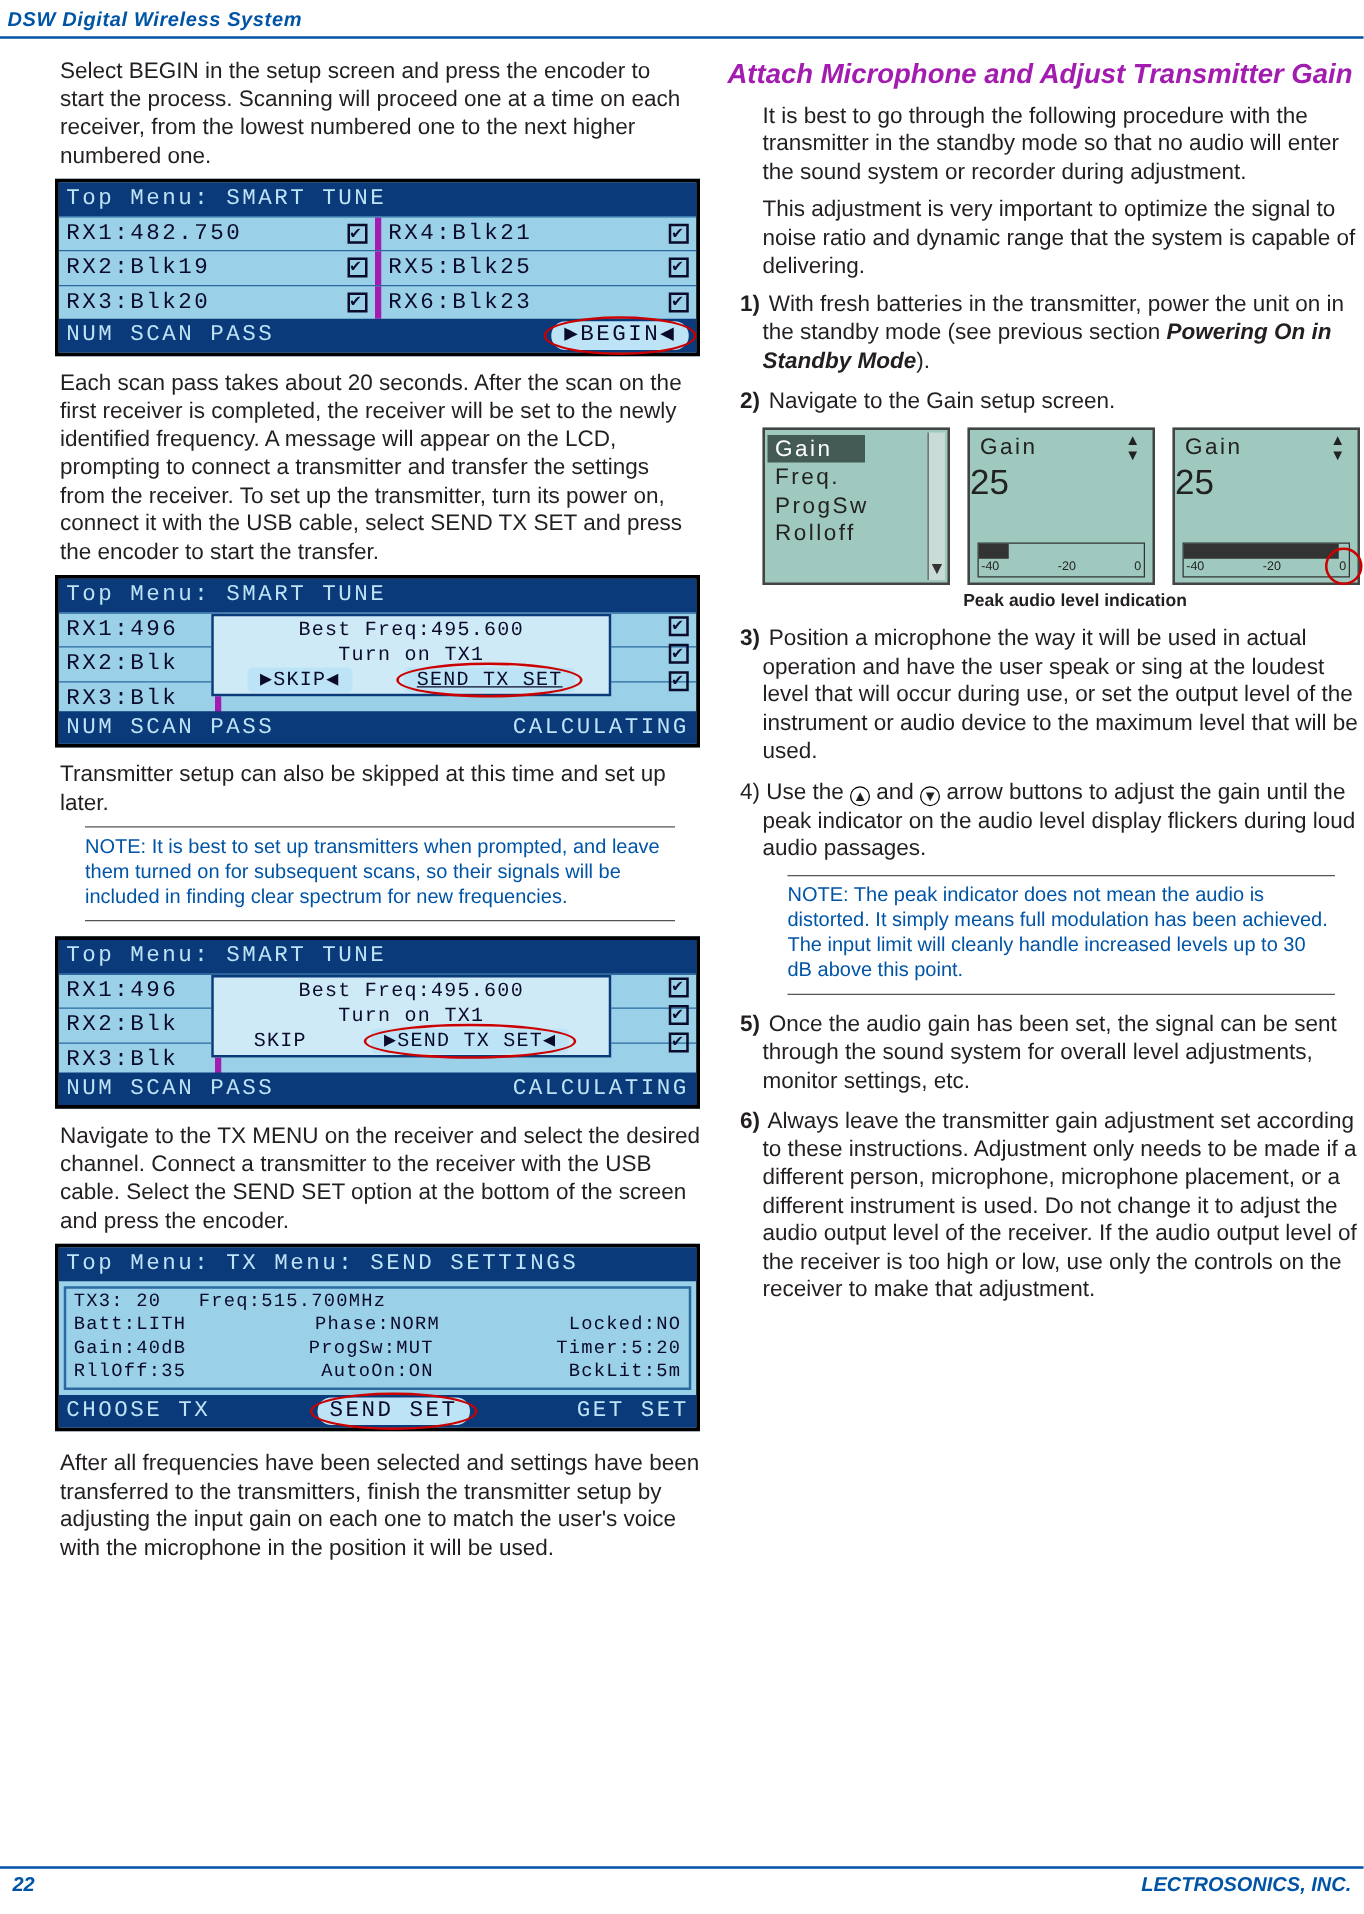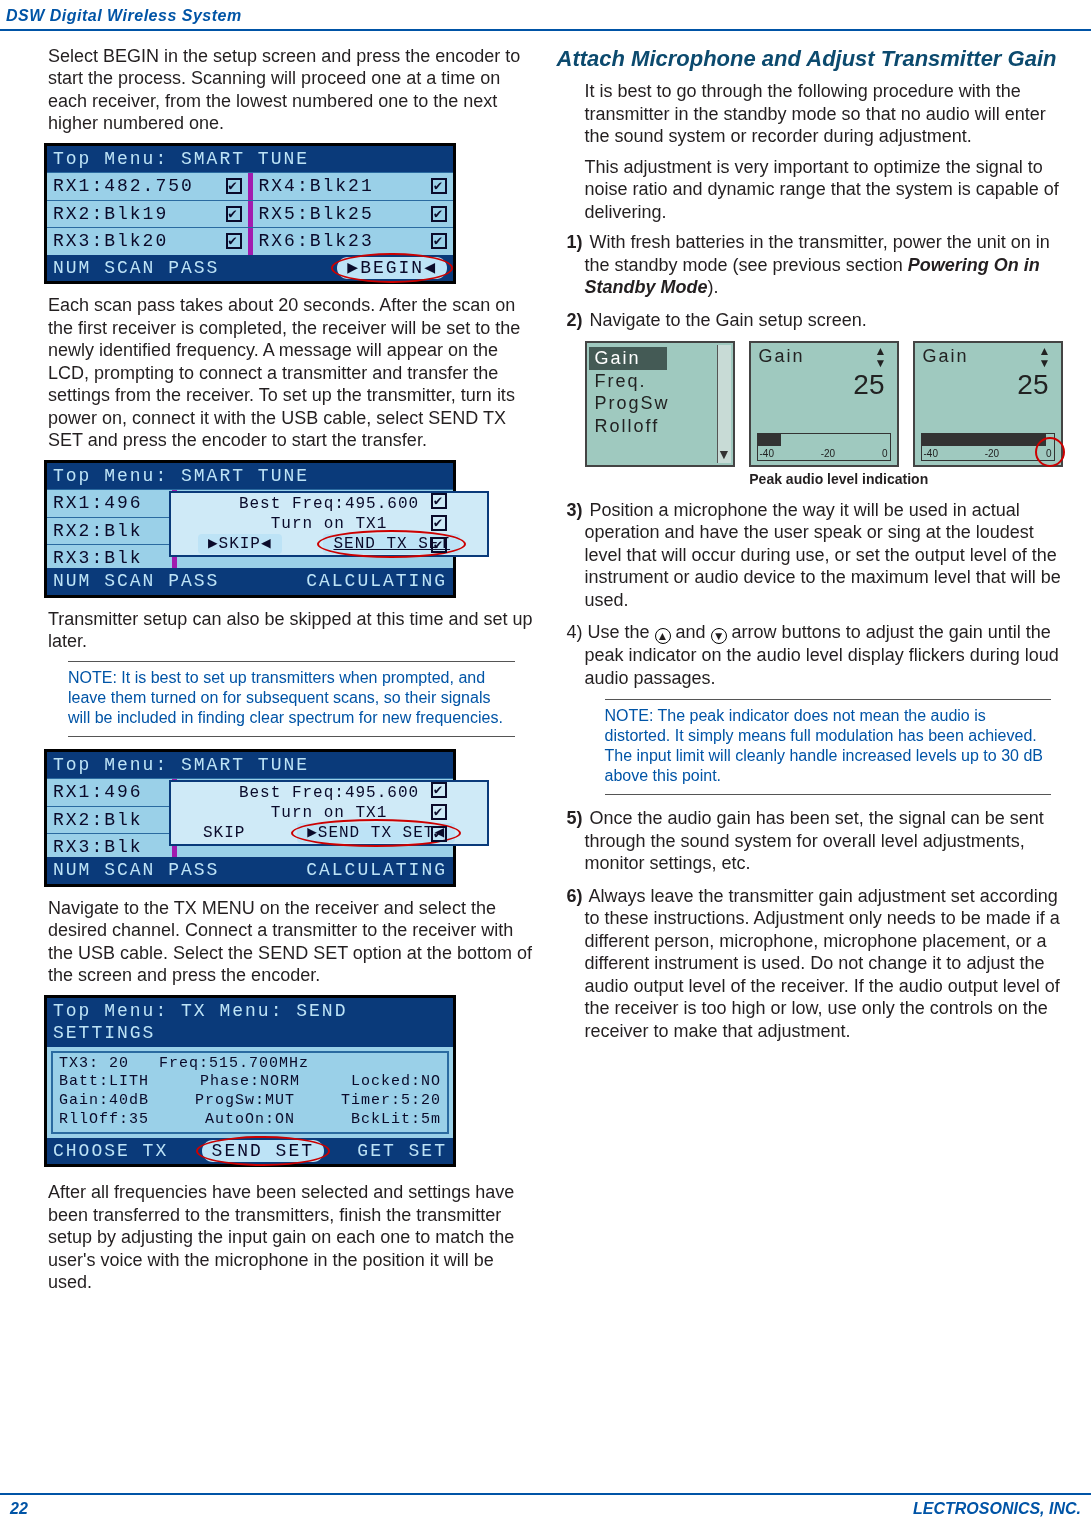--- a/index.html
+++ b/index.html
@@ -26,21 +26,21 @@
     font-size: 16px;
   }
   .columns {
     display: flex;
     gap: 22px;
     padding: 0 20px;
   }
   .col { flex: 1; }
   .para { margin: 0 0 8px 28px; }
   .lcd {
-    width: 412px;
+    width: 516px;
     margin: 6px 0 10px 24px;
     border: 3px solid #000;
     background: #9ad0e8;
     font-family: "Courier New", monospace;
     font-size: 18px;
     letter-spacing: 2px;
     color: #0a0a2a;
   }
   .lcd-title {
     background: #0a3a7a;
@@ -106,21 +106,21 @@
   }
   .note {
     color: #0054a6;
     font-size: 16px;
     margin: 6px 20px 10px 48px;
     border-top: 1px solid #555;
     padding-top: 6px;
   }
   .note-border-bottom { border-bottom: 1px solid #555; padding-bottom: 8px; margin-bottom: 12px;}
   .section-heading {
-    color: #0c4a6e;
+    color: #a21caf;
     font-weight: bold;
     font-style: italic;
     font-size: 22px;
     margin-bottom: 8px;
   }
   .step { margin: 0 0 10px 28px; }
   .step b.num { font-weight: bold; margin-left: -18px; margin-right: 2px;}
   .ital-ref { font-style: italic; font-weight: bold; }
   .gain-row {
     display: flex;
@@ -165,21 +165,20 @@
     font-size: 14px;
   }
   .gain-head {
     display: flex;
     justify-content: space-between;
     padding: 2px 8px;
     font-size: 18px;
     letter-spacing: 2px;
   }
   .gain-val {
-    text-align: right;
     font-size: 28px;
     padding-right: 12px;
     margin-top: -4px;
   }
   .meter {
     position: absolute;
     left: 6px; right: 6px; bottom: 4px;
     height: 28px;
     border: 1px solid #333;
   }

